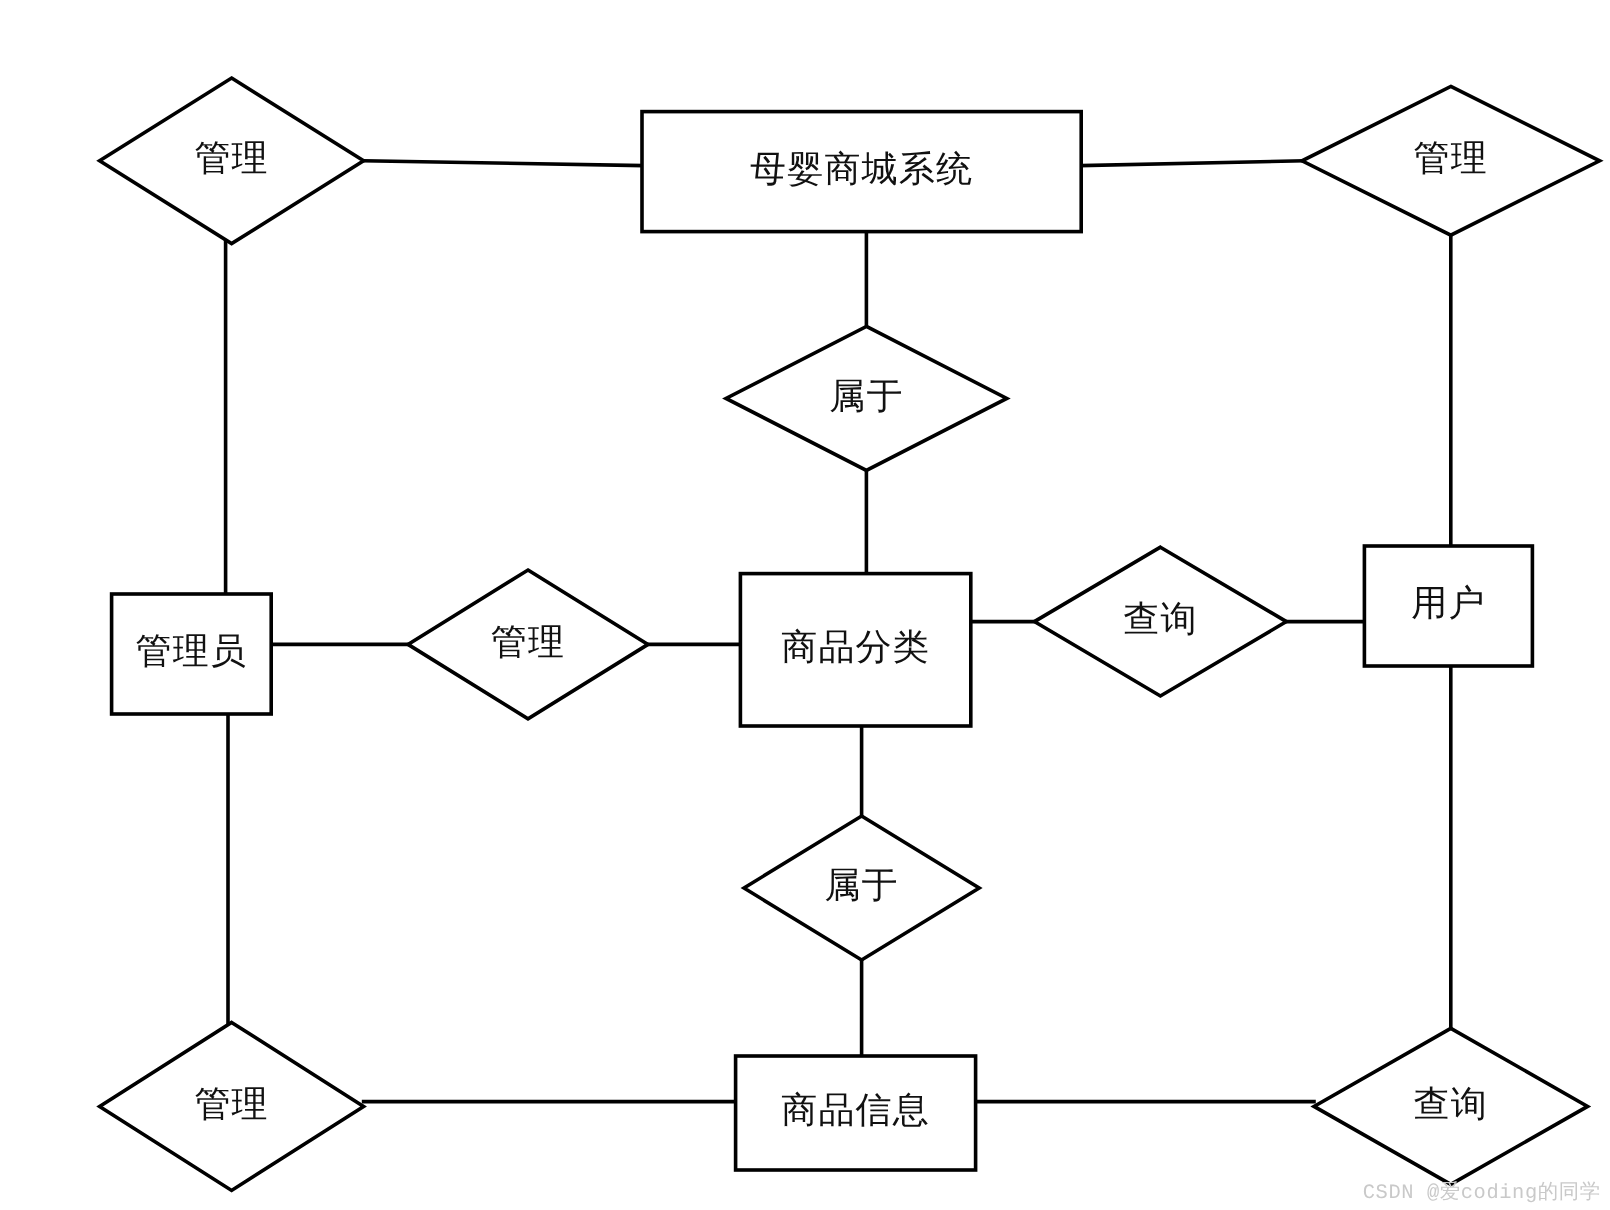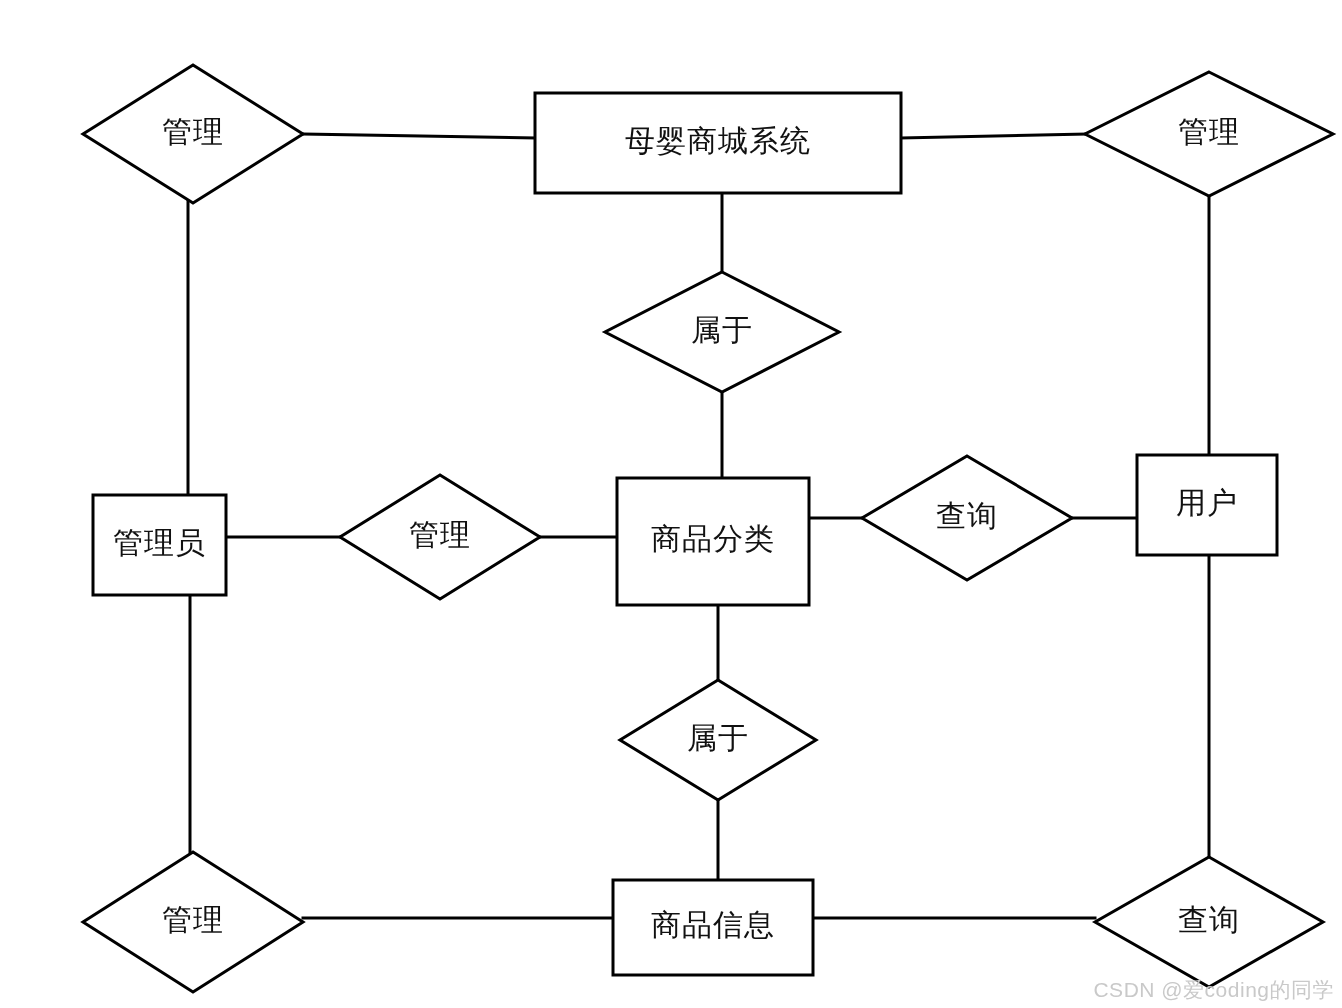--- a/index.html
+++ b/index.html
@@ -41,22 +41,22 @@
     fill: #111111;
     text-anchor: middle;
     dominant-baseline: middle;
     letter-spacing: 1px;
     white-space: pre;
   }
   .watermark {
     position: absolute;
     right: 8px;
     bottom: 4px;
-    font-family: Liberation Sans, sans-serif;
-    font-size: 21px;
+    font-family: Liberation Mono, monospace;
+    font-size: 17px;
     color: #c9c9c9;
     letter-spacing: 0.5px;
     user-select: none;
   }
 </style>
 </head>
 <body>
 
 <div id="er-canvas">
   <svg class="er-svg" viewBox="0 0 1342 1008">

